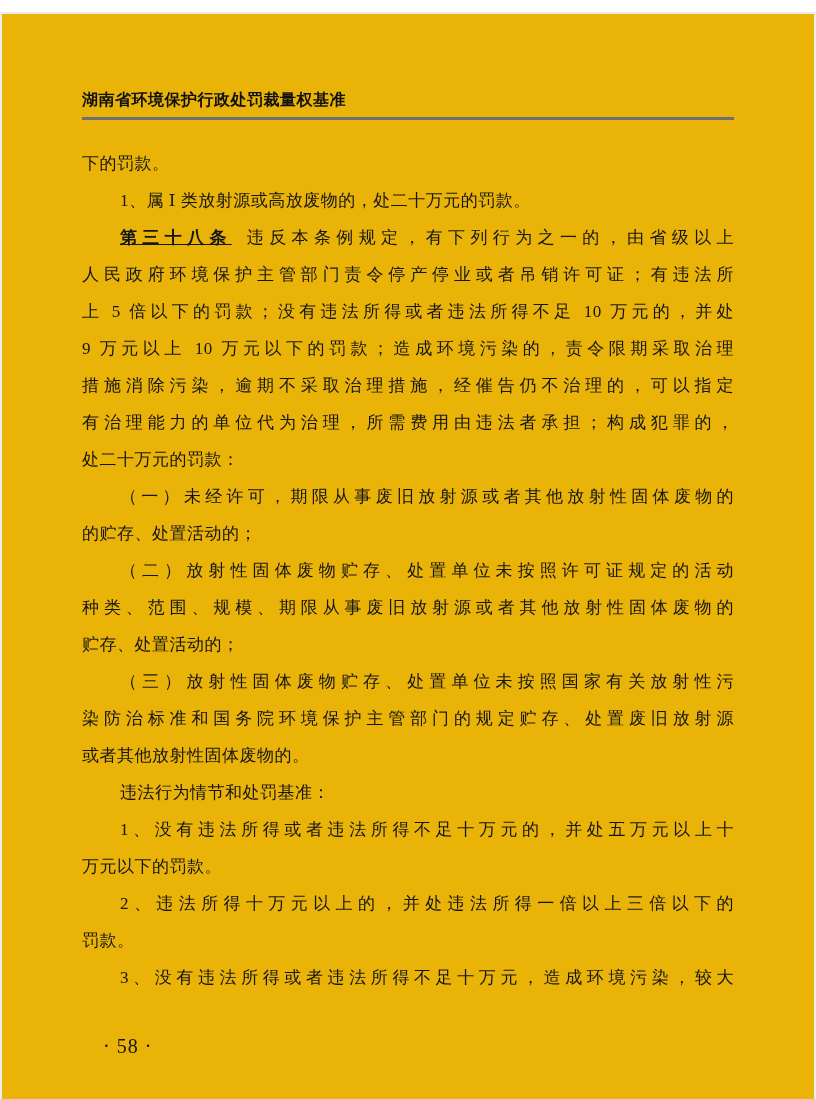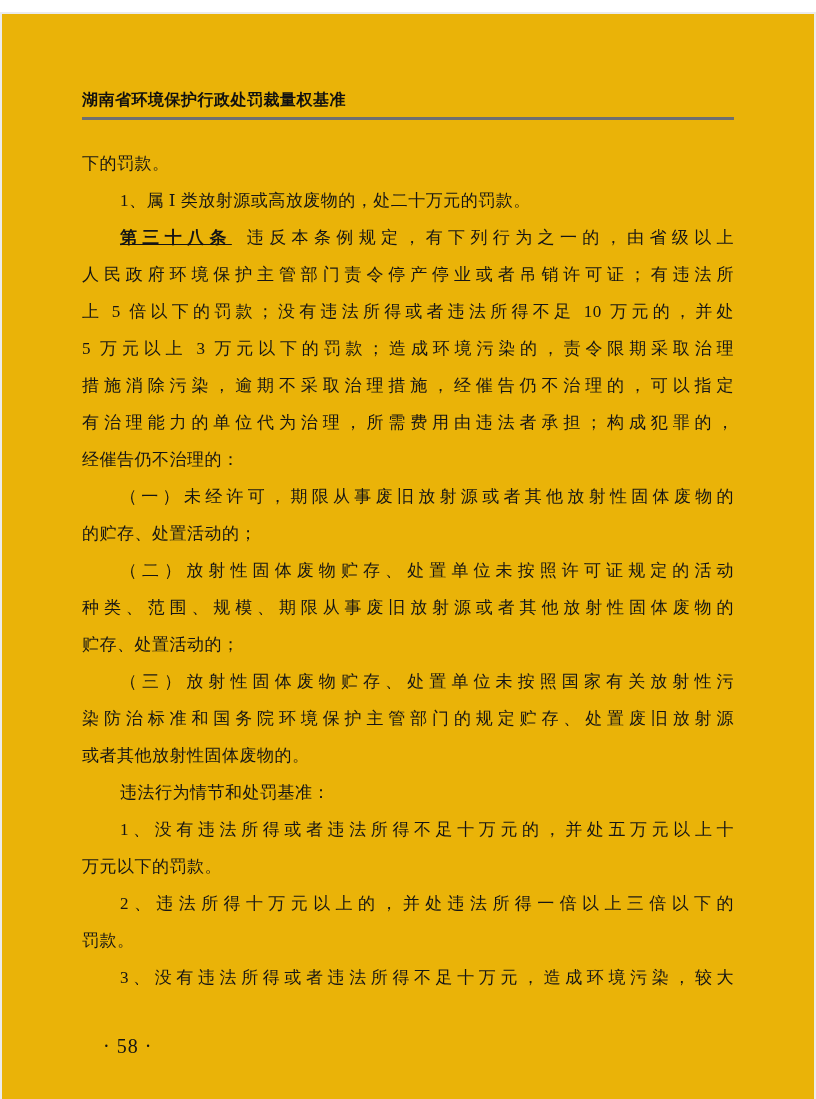--- a/index.html
+++ b/index.html
@@ -74,24 +74,24 @@
     <div class="header-title">湖南省环境保护行政处罚裁量权基准</div>
     <div class="header-rule"></div>
   </header>
 
   <main class="doc-body" id="doc-body">
       <div class="line flush">下的罚款。</div>
       <div class="line indent flush">1、属 Ⅰ 类放射源或高放废物的，处二十万元的罚款。</div>
       <div class="line indent"><span class="lead">第三十八条</span>违反本条例规定，有下列行为之一的，由省级以上</div>
       <div class="line">人民政府环境保护主管部门责令停产停业或者吊销许可证；有违法所</div>
       <div class="line">上 5 倍以下的罚款；没有违法所得或者违法所得不足 10 万元的，并处</div>
-      <div class="line">5 万元以上 3 万元以下的罚款；造成环境污染的，责令限期采取治理</div>
+      <div class="line">9 万元以上 10 万元以下的罚款；造成环境污染的，责令限期采取治理</div>
       <div class="line">措施消除污染，逾期不采取治理措施，经催告仍不治理的，可以指定</div>
       <div class="line">有治理能力的单位代为治理，所需费用由违法者承担；构成犯罪的，</div>
-      <div class="line flush">经催告仍不治理的：</div>
+      <div class="line flush">处二十万元的罚款：</div>
       <div class="line indent">（一）未经许可，期限从事废旧放射源或者其他放射性固体废物的</div>
       <div class="line flush">的贮存、处置活动的；</div>
       <div class="line indent">（二）放射性固体废物贮存、处置单位未按照许可证规定的活动</div>
       <div class="line">种类、范围、规模、期限从事废旧放射源或者其他放射性固体废物的</div>
       <div class="line flush">贮存、处置活动的；</div>
       <div class="line indent">（三）放射性固体废物贮存、处置单位未按照国家有关放射性污</div>
       <div class="line">染防治标准和国务院环境保护主管部门的规定贮存、处置废旧放射源</div>
       <div class="line flush">或者其他放射性固体废物的。</div>
       <div class="line indent flush">违法行为情节和处罚基准：</div>
       <div class="line indent">1、没有违法所得或者违法所得不足十万元的，并处五万元以上十</div>

